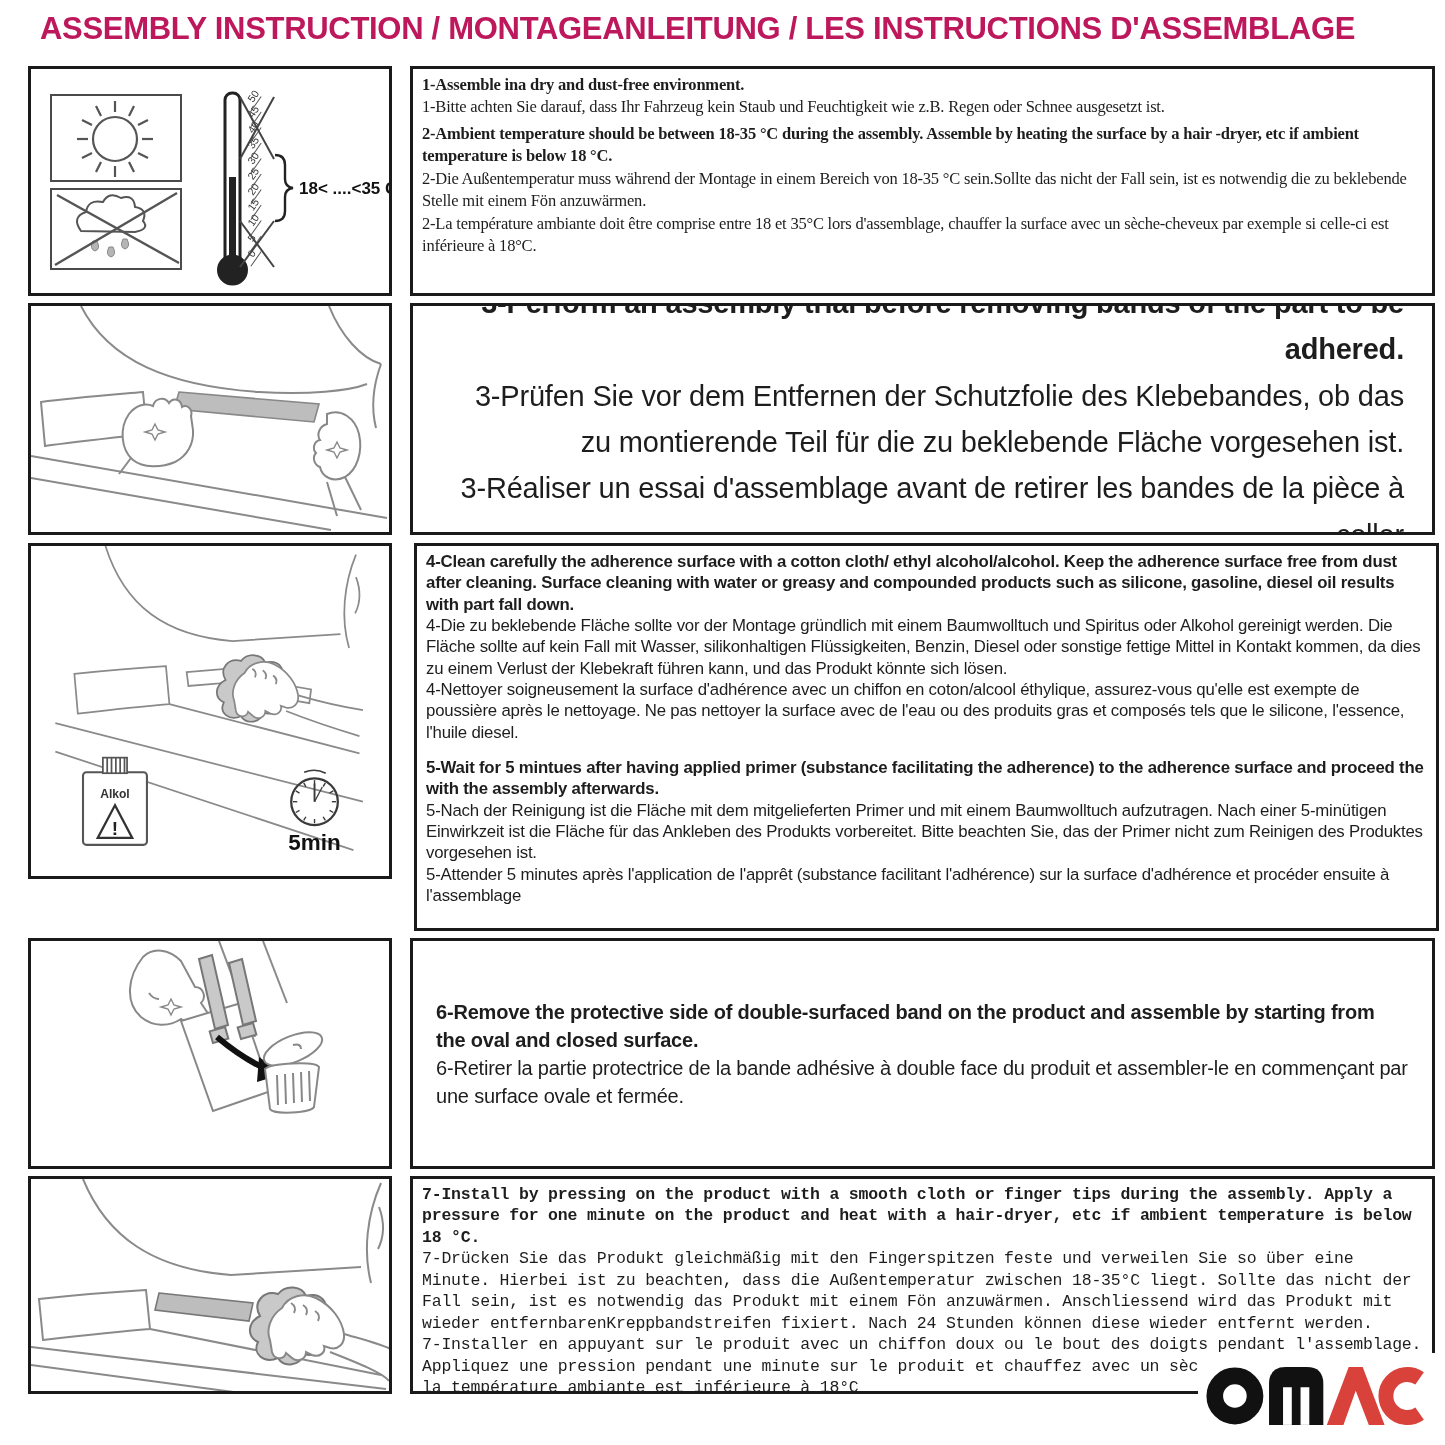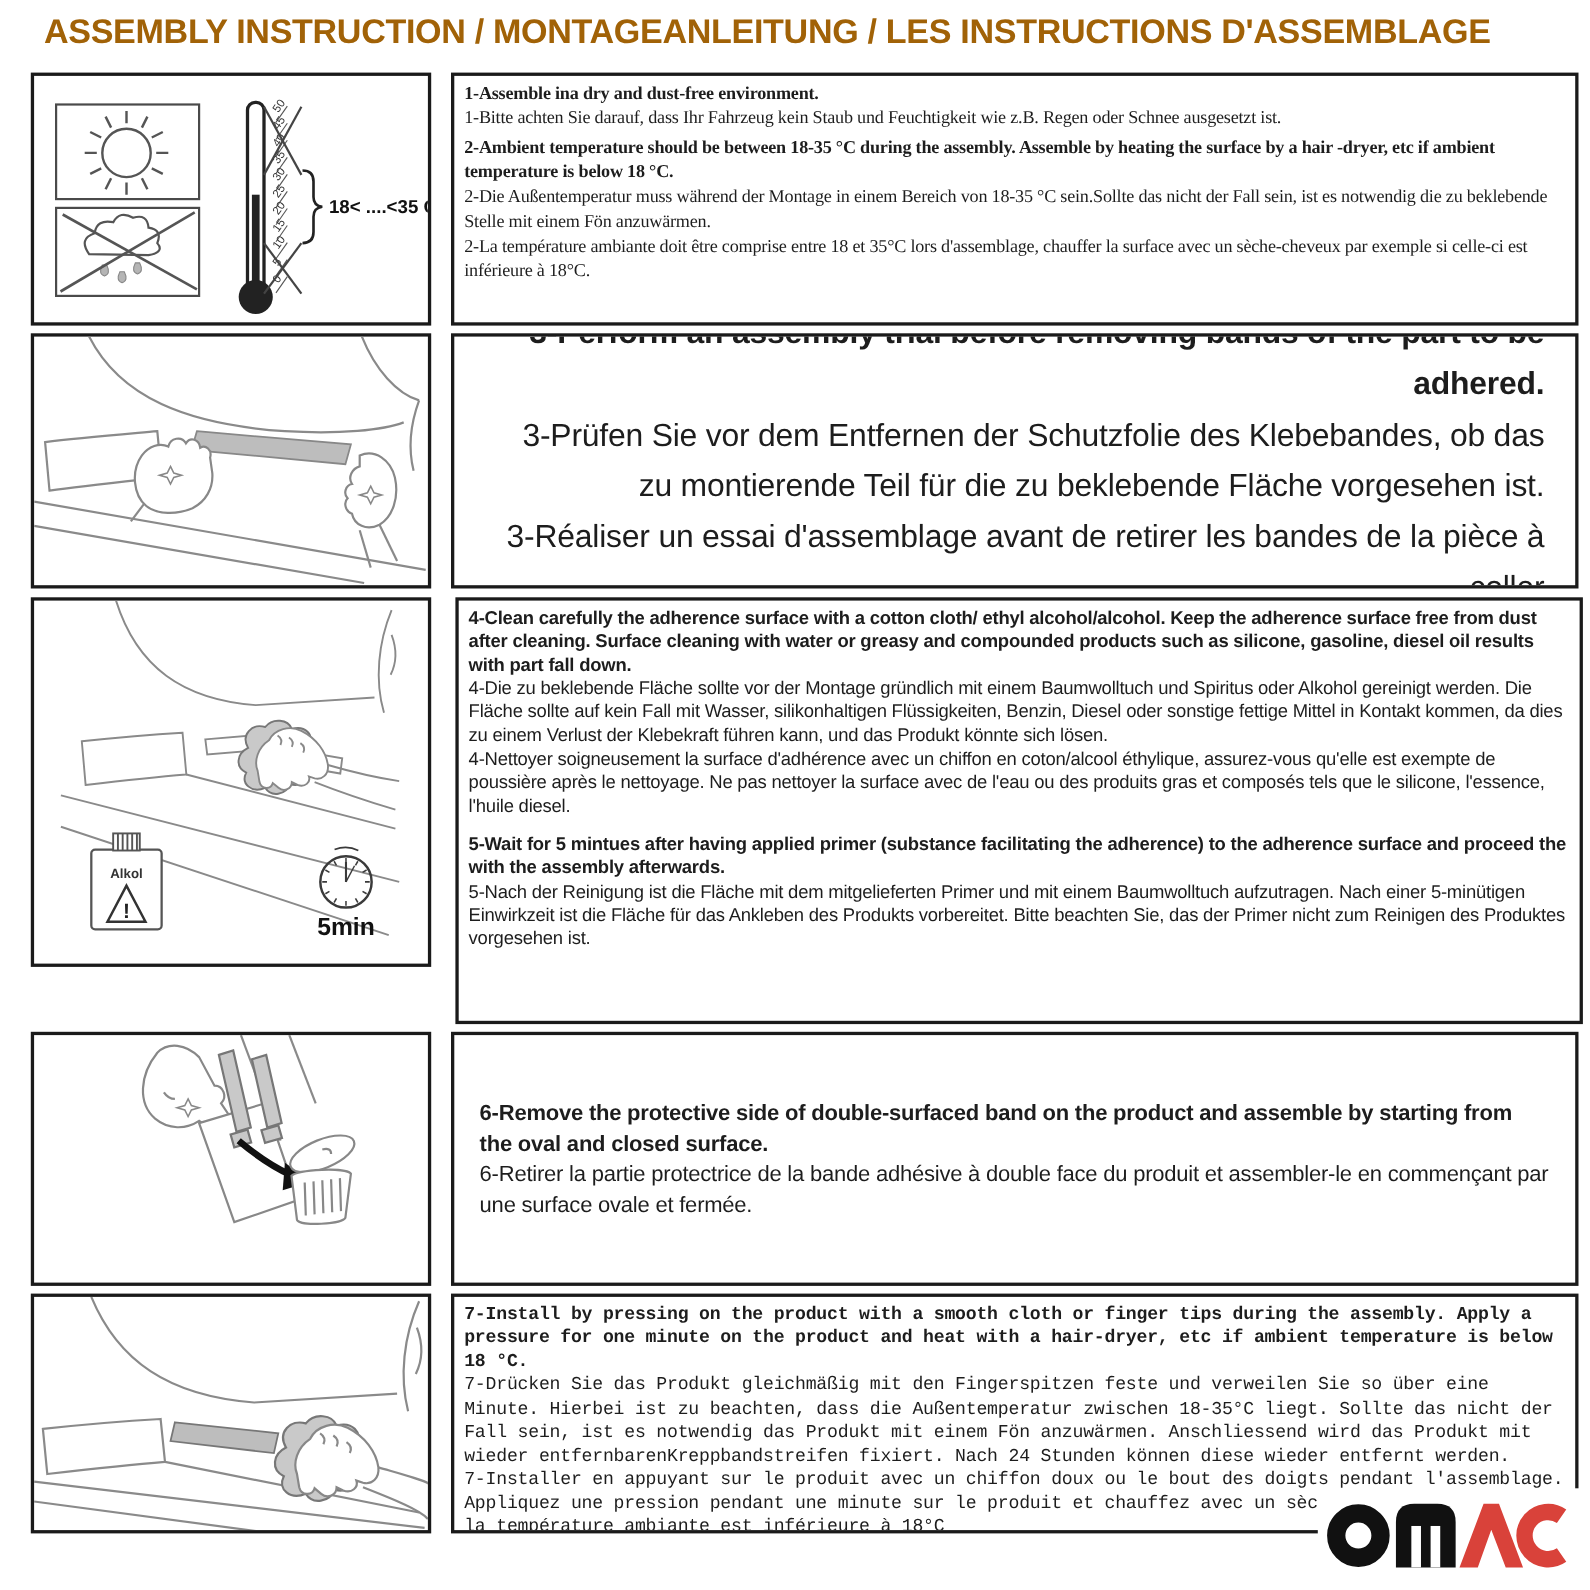--- a/index.html
+++ b/index.html
@@ -1,19 +1,19 @@
 <!DOCTYPE html>
 <html><head>
 <meta charset="utf-8">
 <style>
   html,body{margin:0;padding:0;background:#ffffff;}
   .page{position:relative;width:1445px;height:1445px;background:#fff;overflow:hidden;
         font-family:"Liberation Sans",sans-serif;color:#1d1d1d;}
   .title{position:absolute;left:40px;top:11px;font-size:31px;font-weight:bold;
-         letter-spacing:-0.3px;color:#a16207;white-space:nowrap;}
+         letter-spacing:-0.3px;color:#be185d;white-space:nowrap;}
   .box{position:absolute;background:#fff;border:3px solid #1a1a1a;box-sizing:border-box;overflow:hidden;}
   .illus svg{display:block;width:100%;height:100%;}
   p{margin:0;}
   .en{font-weight:bold;}
   .txt{letter-spacing:-0.2px;}
   
   #L1{left:28px;top:66px;width:364px;height:230px;}
   #R1{left:410px;top:66px;width:1025px;height:230px;}
   #L2{left:28px;top:303px;width:364px;height:232px;}
   #R2{left:410px;top:303px;width:1025px;height:232px;display:flex;align-items:center;}
@@ -237,20 +237,21 @@
   <div class="box" id="R3">
     <div class="txt">
       <div class="grp">
         <p class="en">4-Clean carefully the adherence surface with a cotton cloth/ ethyl alcohol/alcohol. Keep the adherence surface free from dust after cleaning. Surface cleaning with water or greasy and compounded products such as silicone, gasoline, diesel oil results with part fall down.</p>
         <p>4-Die zu beklebende Fläche sollte vor der Montage gründlich mit einem Baumwolltuch und Spiritus oder Alkohol gereinigt werden. Die Fläche sollte auf kein Fall mit Wasser, silikonhaltigen Flüssigkeiten, Benzin, Diesel oder sonstige fettige Mittel in Kontakt kommen, da dies zu einem Verlust der Klebekraft führen kann, und das Produkt könnte sich lösen.</p>
         <p>4-Nettoyer soigneusement la surface d'adhérence avec un chiffon en coton/alcool éthylique, assurez-vous qu'elle est exempte de poussière après le nettoyage. Ne pas nettoyer la surface avec de l'eau ou des produits gras et composés tels que le silicone, l'essence, l'huile diesel.</p>
       </div>
       <div class="grp">
         <p class="en">5-Wait for 5 mintues after having applied primer (substance facilitating the adherence) to the adherence surface and proceed the with the assembly afterwards.</p>
         <p>5-Nach der Reinigung ist die Fläche mit dem mitgelieferten Primer und mit einem Baumwolltuch aufzutragen. Nach einer 5-minütigen Einwirkzeit ist die Fläche für das Ankleben des Produkts vorbereitet. Bitte beachten Sie, das der Primer nicht zum Reinigen des Produktes vorgesehen ist.</p>
+        <p>5-Attender 5 minutes après l'application de l'apprêt (substance facilitant l'adhérence) sur la surface d'adhérence et procéder ensuite à l'assemblage</p>
       </div>
     </div>
   </div>
 
   <div class="box illus" id="L4">
     <svg viewBox="0 0 358 225" stroke="#8a8a8a" fill="none" stroke-width="2">
       <path d="M188,0 L224,96"></path>
       <path d="M232,0 L256,62"></path>
       <g>
         <path d="M112,16 C96,36 94,62 110,76 C122,86 138,86 150,78 L162,86 C172,92 182,84 178,74 L170,62 C176,56 172,46 164,46 L150,20 C138,8 122,6 112,16 Z" fill="#fff" stroke="#888"></path>

